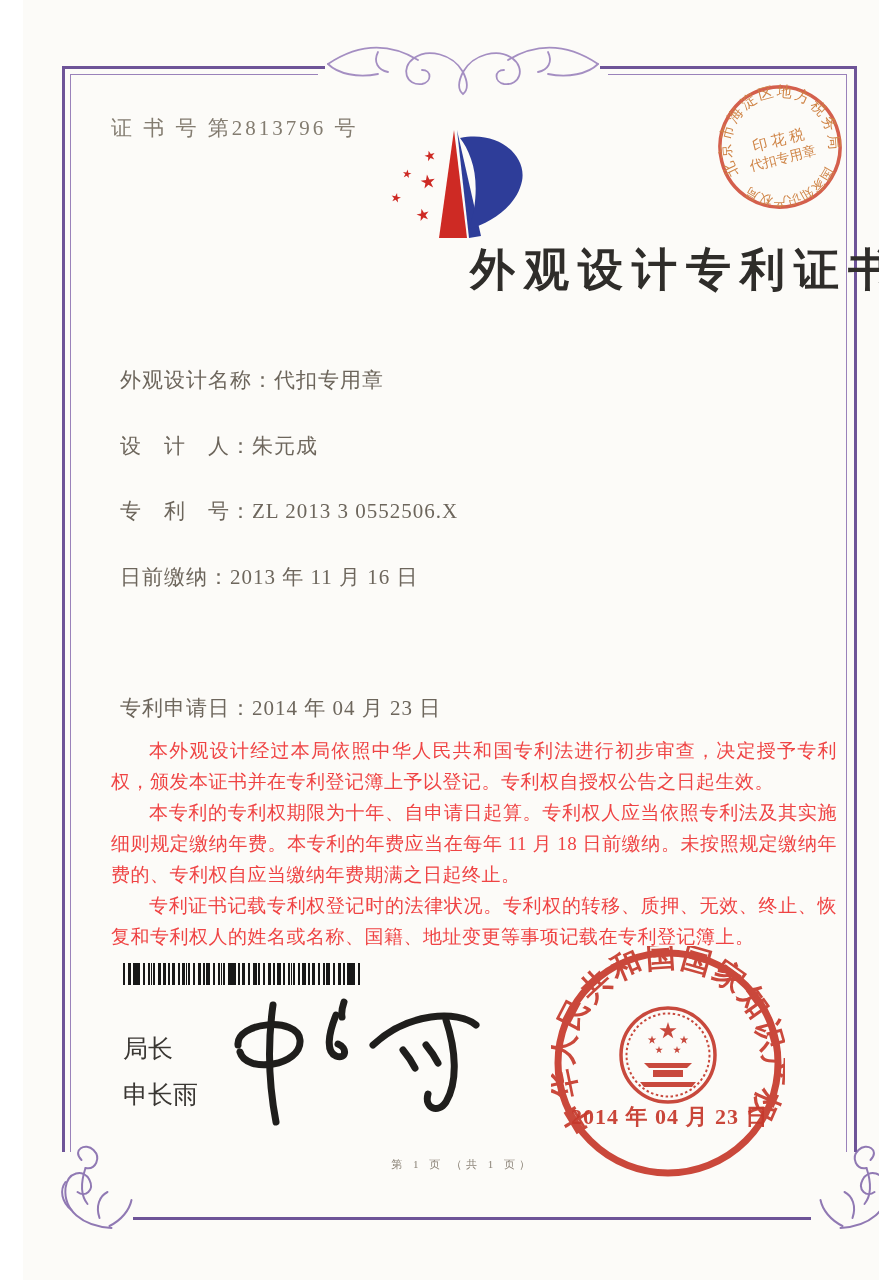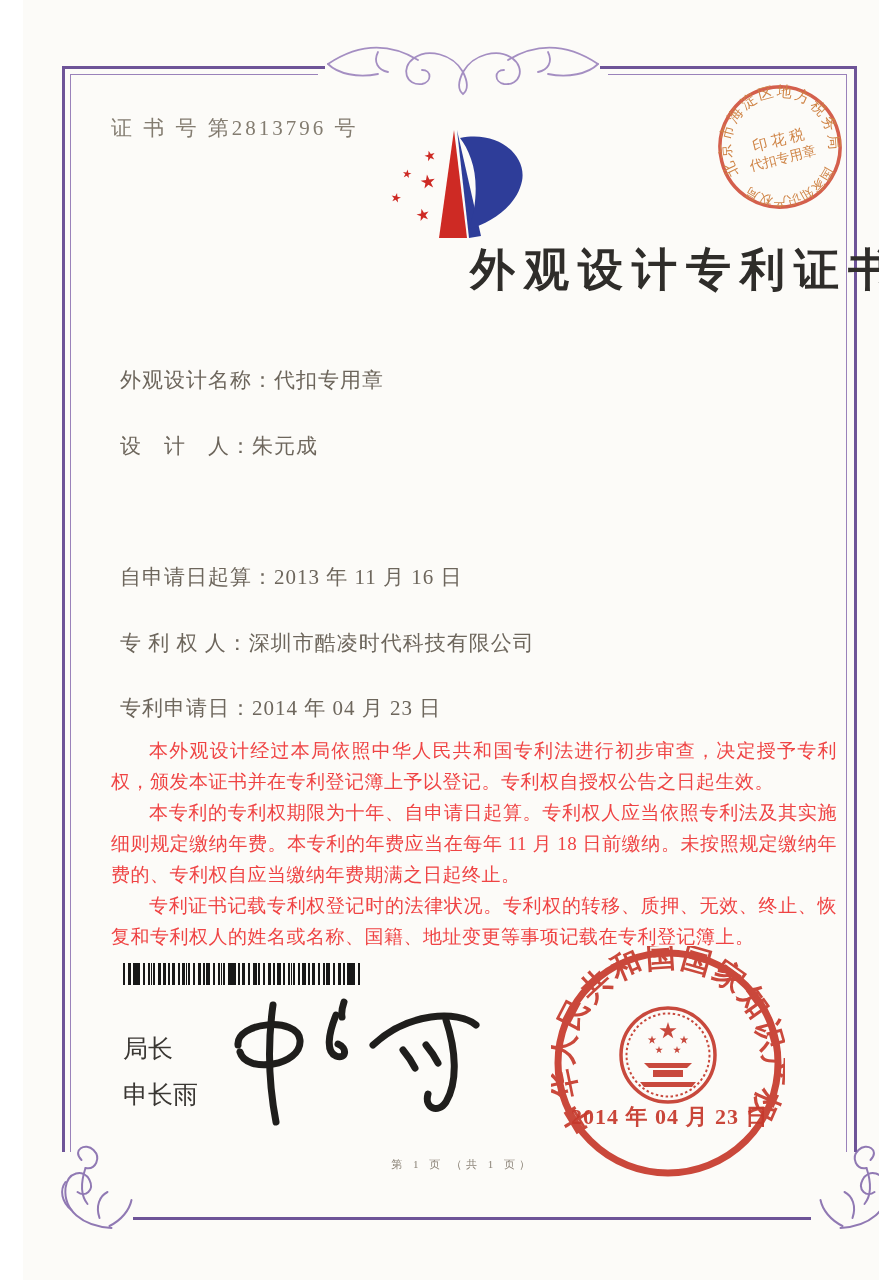--- a/index.html
+++ b/index.html
@@ -101,25 +101,25 @@
   </svg>
 
   <div class="title">外观设计专利证书</div>
 
   <div class="field f0">
     <span>外观设计名称：</span><span>代扣专用章</span>
   </div>
   <div class="field f1">
     <span>设　计　人：</span><span>朱元成</span>
   </div>
+  <div class="field f2">
+    <span>专　利　号：</span><span>ZL 2013 3 0552506.X</span>
+  </div>
   <div class="field f3">
-    <span>自申请日起算：</span><span>2013 年 11 月 16 日</span>
-  </div>
-  <div class="field f4">
-    <span>专 利 权 人：</span><span>深圳市酷凌时代科技有限公司</span>
+    <span>日前缴纳：</span><span>2013 年 11 月 16 日</span>
   </div>
   <div class="field f5">
     <span>专利申请日：</span><span>2014 年 04 月 23 日</span>
   </div>
 
   <div class="body-text">
     <p>本外观设计经过本局依照中华人民共和国专利法进行初步审查，决定授予专利权，颁发本证书并在专利登记簿上予以登记。专利权自授权公告之日起生效。</p>
     <p>本专利的专利权期限为十年、自申请日起算。专利权人应当依照专利法及其实施细则规定缴纳年费。本专利的年费应当在每年 11 月 18 日前缴纳。未按照规定缴纳年费的、专利权自应当缴纳年费期满之日起终止。</p>
     <p>专利证书记载专利权登记时的法律状况。专利权的转移、质押、无效、终止、恢复和专利权人的姓名或名称、国籍、地址变更等事项记载在专利登记簿上。</p>
   </div>

